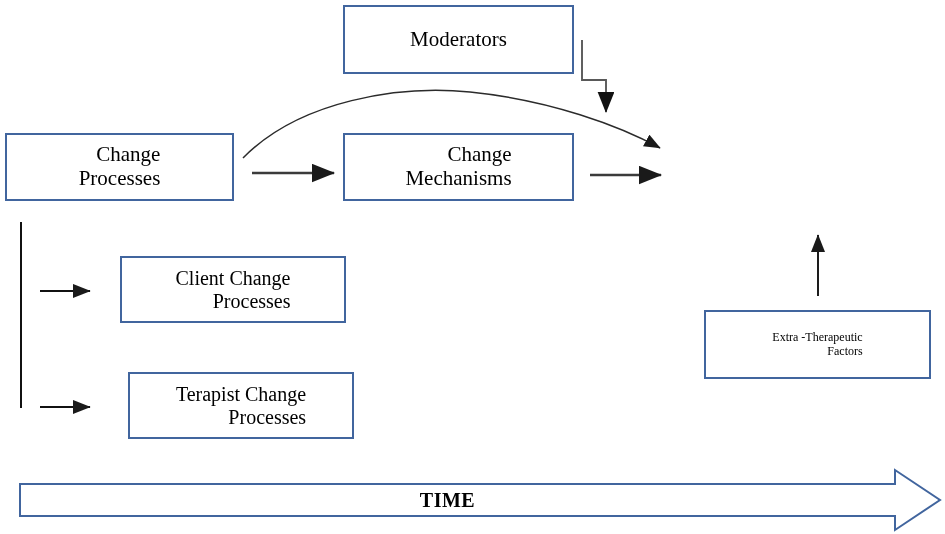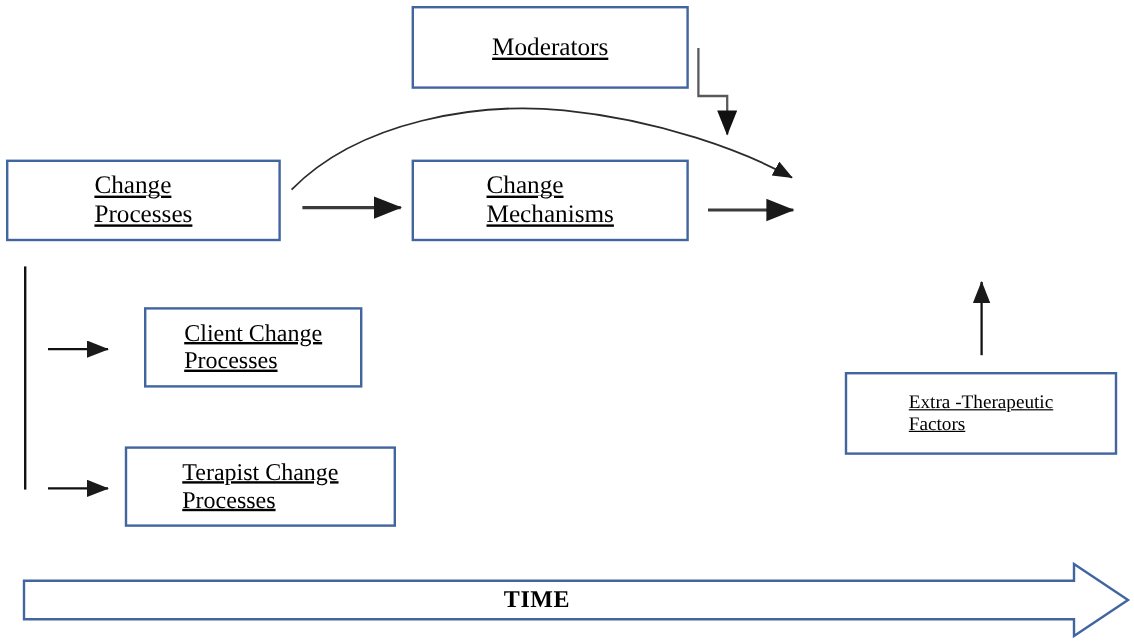--- a/index.html
+++ b/index.html
@@ -26,42 +26,41 @@
     height: 534px;
   }
   .node-box {
     position: absolute;
     box-sizing: border-box;
     border: 2px solid #41659e;
     background: #ffffff;
     display: flex;
     align-items: center;
     justify-content: center;
-    text-align: left;
+    text-align: right;
     color: #000000;
     line-height: 1.12;
     font-family: "Liberation Serif", "DejaVu Serif", serif;
-    text-decoration: underline;
   }
   .node-label {
     display: block;
     white-space: pre-line;
     padding: 0 4px;
   }
   .node-lg { font-size: 21px; }
   .node-md { font-size: 20px; }
-  .node-sm { font-size: 16px; }
+  .node-sm { font-size: 12px; }
 
   
   #box-moderators      { left: 343px; top: 5px;   width: 231px; height: 69px; }
   #box-change-processes{ left: 5px;   top: 133px; width: 229px; height: 68px; }
   #box-change-mech     { left: 343px; top: 133px; width: 231px; height: 68px; }
   #box-outcomes        { left: 705px; top: 135px; width: 227px; height: 67px; }
-  #box-client-change   { left: 120px; top: 256px; width: 182px; height: 67px; }
-  #box-terapist-change { left: 104px; top: 372px; width: 226px; height: 67px; }
+  #box-client-change   { left: 120px; top: 256px; width: 226px; height: 67px; }
+  #box-terapist-change { left: 128px; top: 372px; width: 226px; height: 67px; }
   #box-extra-factors   { left: 704px; top: 310px; width: 227px; height: 69px; }
   #time-label {
     position: absolute;
     left: 0;
     top: 485px;
     width: 895px;
     height: 30px;
     display: flex;
     align-items: center;
     justify-content: center;

